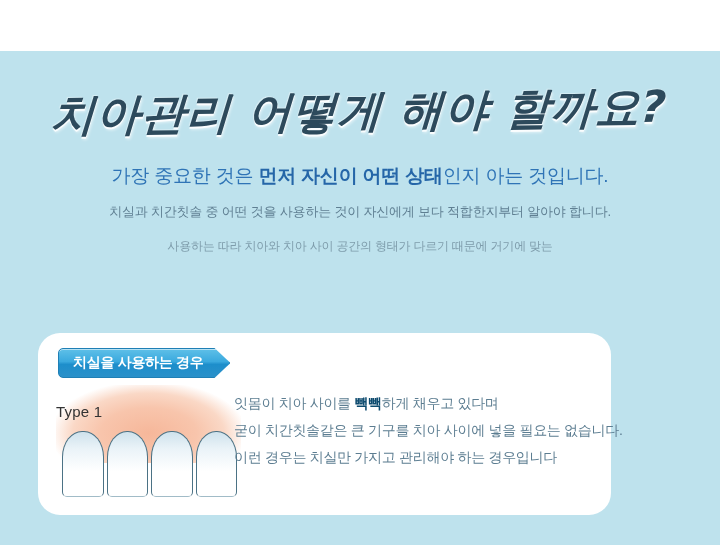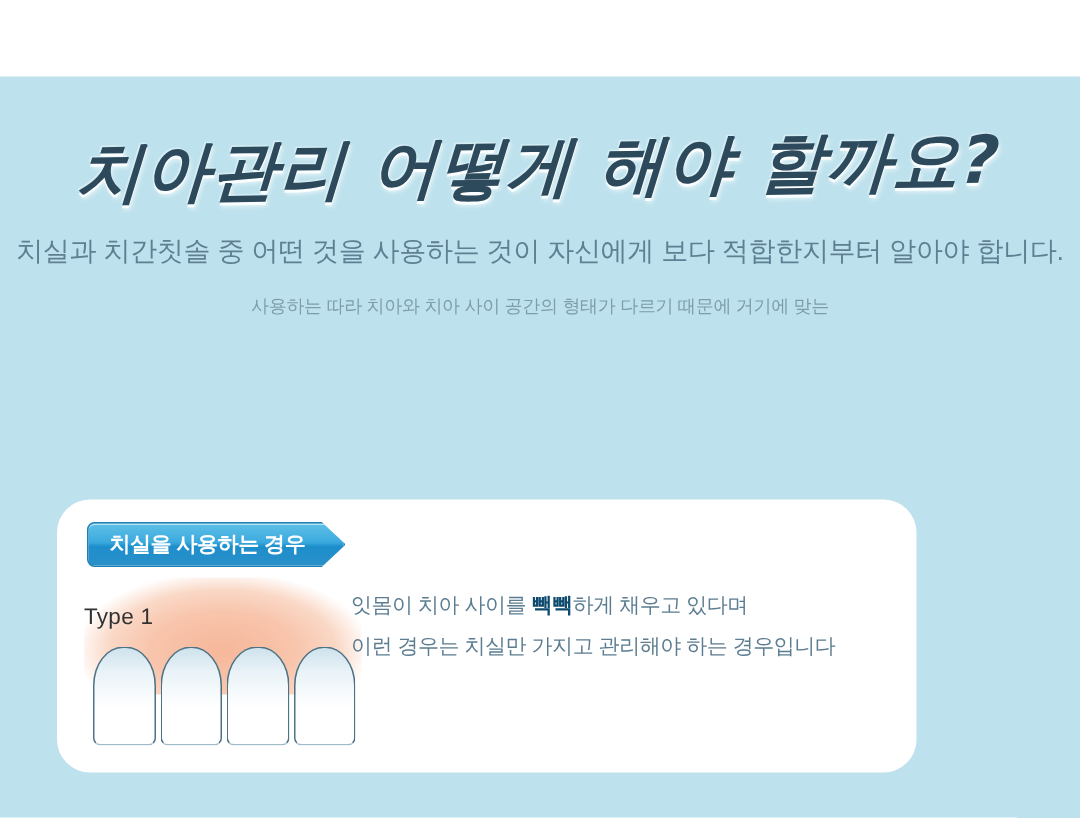--- a/index.html
+++ b/index.html
@@ -69,21 +69,21 @@
     white-space: nowrap;
   }
   .subhead b {
     font-weight: bold;
     color: #2566a8;
   }
 
   .note-line {
     margin: 0;
     padding-top: 14px;
-    font-size: 18px;
+    font-size: 13px;
     color: #5f7f92;
     letter-spacing: -0.2px;
     white-space: nowrap;
   }
 
   .note-small {
     margin: 0;
     padding-top: 16px;
     font-size: 12px;
     line-height: 18px;
@@ -187,20 +187,21 @@
 <body>
 
 <div id="page">
 
   <div class="top-white-band"></div>
   <div class="blue-field"></div>
 
   <div class="hero">
     <h1 class="title">치아관리 어떻게 해야 할까요?</h1>
 
+    <p class="subhead"><span>가장 중요한 것은 </span><b>먼저 자신이 어떤 상태</b><span>인지 아는 것입니다.</span></p>
 
     <p class="note-line">치실과 치간칫솔 중 어떤 것을 사용하는 것이 자신에게 보다 적합한지부터 알아야 합니다.</p>
 
     <div class="note-small">
       <span>사용하는 따라 치아와 치아 사이 공간의 형태가 다르기 때문에 거기에 맞는</span>
     </div>
   </div>
 
   <div class="card">
 
@@ -214,17 +215,18 @@
       <div class="teeth-row">
         <div class="tooth"></div>
         <div class="tooth"></div>
         <div class="tooth"></div>
         <div class="tooth"></div>
       </div>
     </div>
 
     <div class="card-text">
       <p><span>잇몸이 치아 사이를 </span><span class="emph">빽빽</span><span>하게 채우고 있다며</span></p>
+      <p><span>굳이 치간칫솔같은 큰 기구를 치아 사이에 넣을 필요는 없습니다.</span></p>
       <p><span>이런 경우는 치실만 가지고 관리해야 하는 경우입니다</span></p>
     </div>
 
   </div>
 </div>
 
 </body></html>

